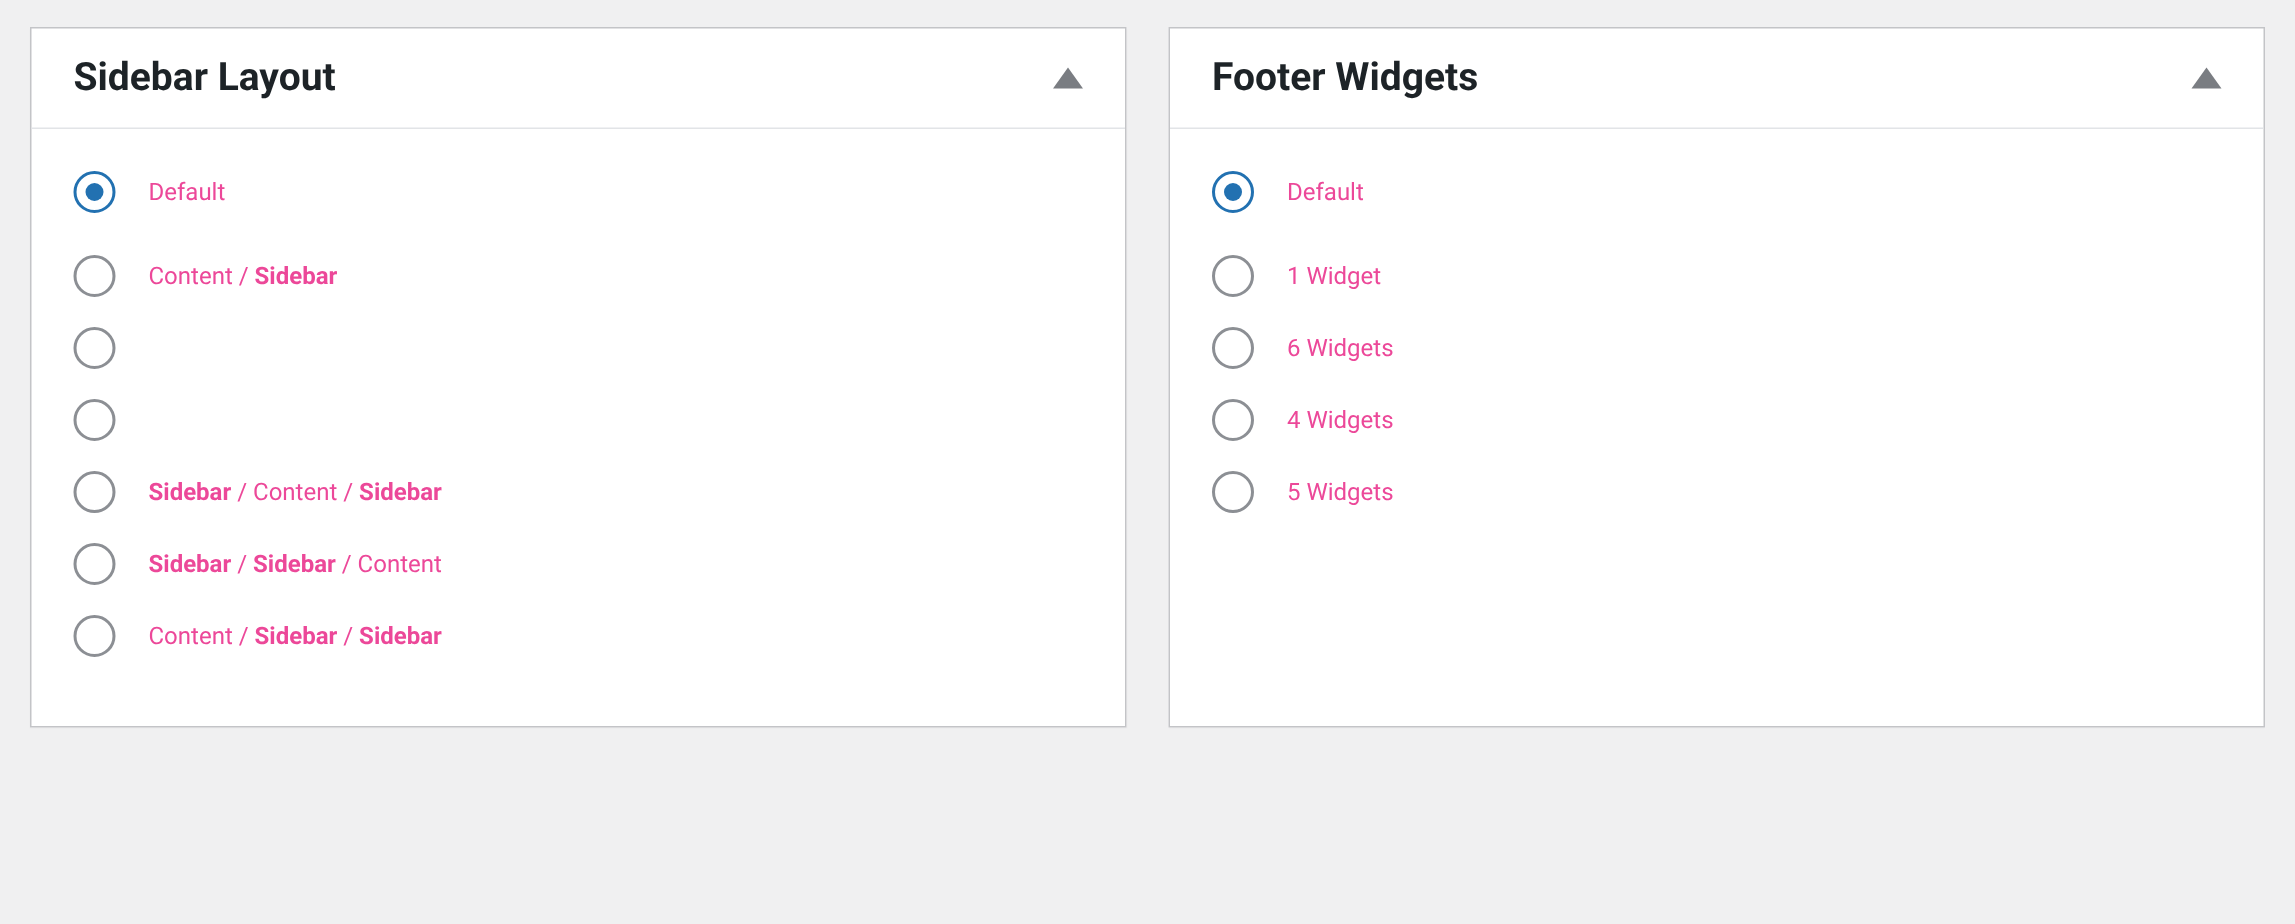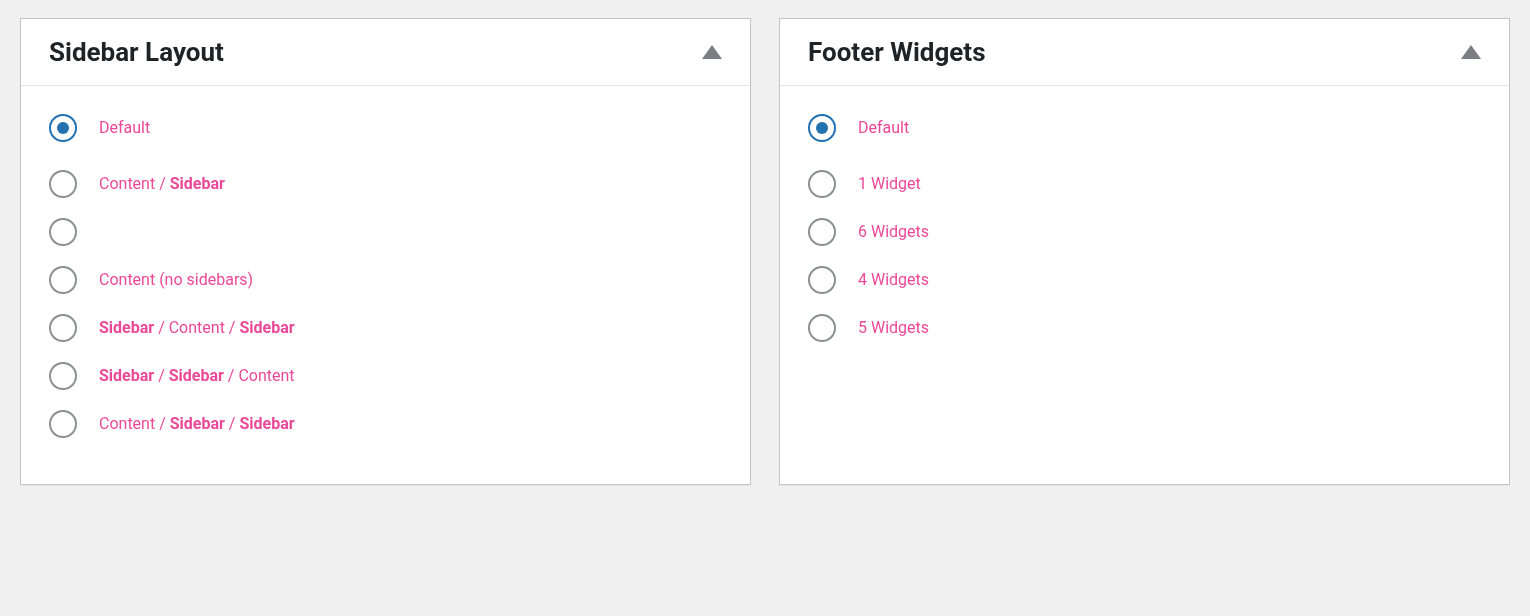--- a/index.html
+++ b/index.html
@@ -127,21 +127,20 @@
         </label>
         <label class="radio-row">
           <span class="radio-outer"></span>
           <span class="radio-label">Content / <b>Sidebar</b></span>
         </label>
         <label class="radio-row">
           <span class="radio-outer"></span>
         </label>
         <label class="radio-row">
           <span class="radio-outer"></span>
-          <span class="radio-label">Content (no sidebars)</span>
         </label>
         <label class="radio-row">
           <span class="radio-outer"></span>
           <span class="radio-label"><b>Sidebar</b> / Content / <b>Sidebar</b></span>
         </label>
         <label class="radio-row">
           <span class="radio-outer"></span>
           <span class="radio-label"><b>Sidebar</b> / <b>Sidebar</b> / Content</span>
         </label>
         <label class="radio-row">

